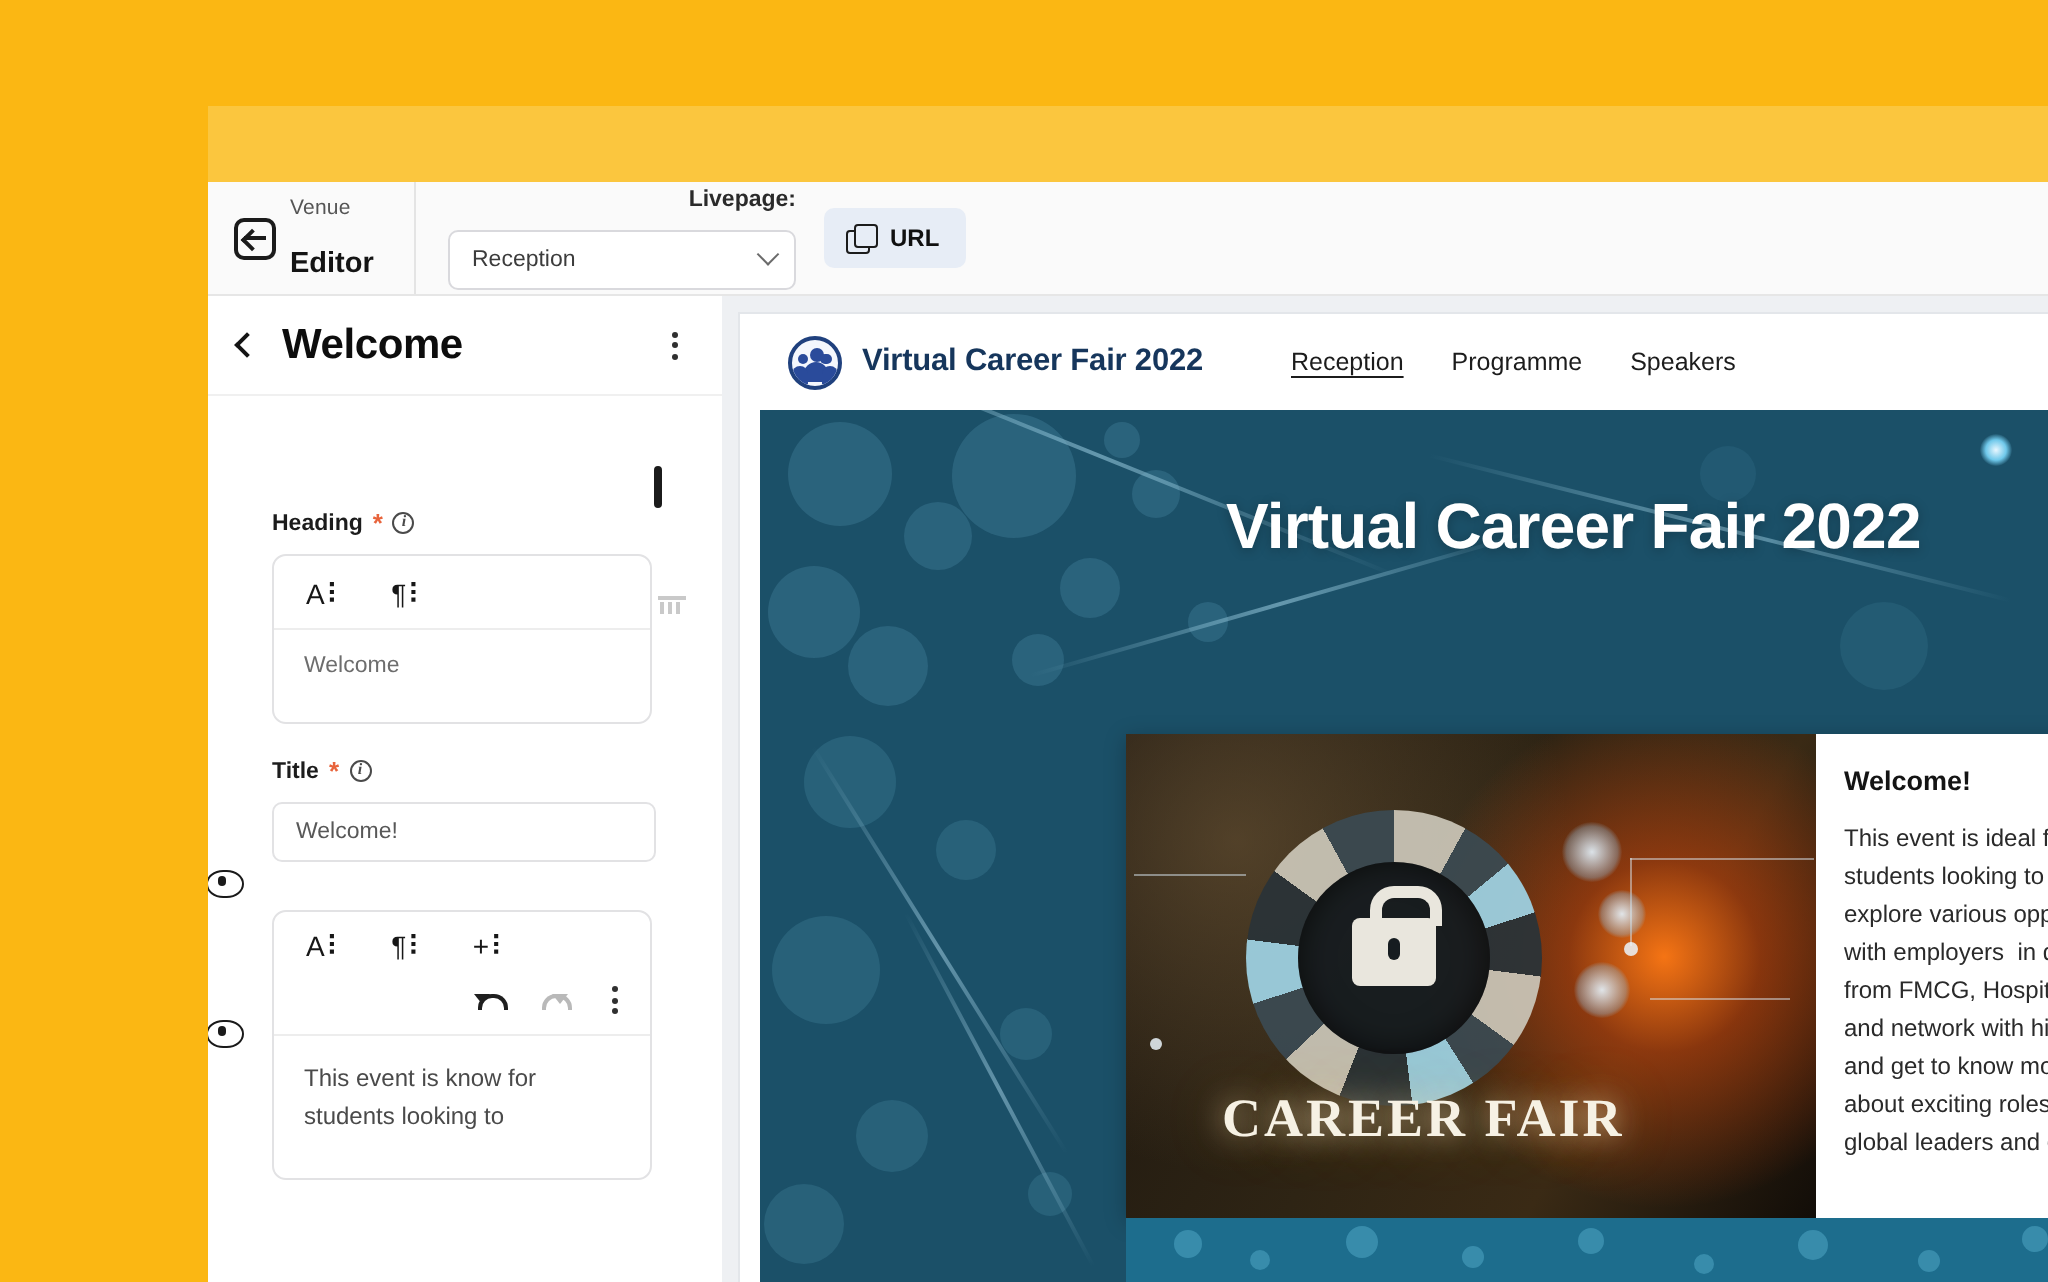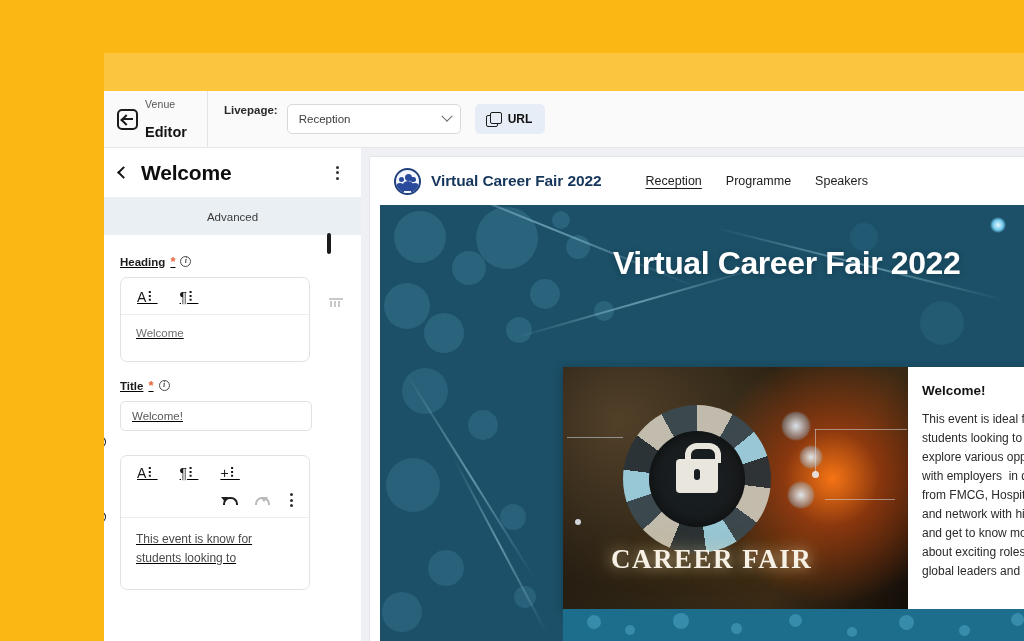--- a/index.html
+++ b/index.html
@@ -66,22 +66,23 @@
     width: 6px; height: 6px;
     border-left: 2.2px solid #1b1b1b;
     border-bottom: 2.2px solid #1b1b1b;
     transform: rotate(45deg);
   }
   #brand-text { line-height: 1; }
   #brand-venue { font-size: 10.5px; color: #555; display: block; letter-spacing: .1px; }
   #brand-editor { font-size: 14.5px; font-weight: bold; color: #141414; display: block; margin-top: 15px; }
 
   #livepage-group {
-    display: flex; align-items: flex-start; gap: 9px;
+    display: flex; align-items: flex-end; gap: 9px;
     padding-left: 16px;
+    flex-direction: column;
   }
   #livepage-label { font-size: 11.5px; font-weight: bold; color: #2a2a2a; }
 
   #livepage-select {
     width: 174px; height: 30px;
     background: #fff;
     border: 1px solid #d9d9dd;
     border-radius: 5px;
     display: flex; align-items: center; justify-content: space-between;
     padding: 0 9px 0 11px;
@@ -162,21 +163,21 @@
   #tabs { display: flex; height: 37px; }
   .tab {
     flex: 1;
     display: flex; align-items: center; justify-content: center;
     font-size: 11.5px; color: #2d2d2d;
     cursor: pointer;
     background: #fff;
   }
   .tab.inactive { background: #eaeff3; color: #3a3a3a; }
 
-  #form-area { padding: 20px 0 0 0; position: relative; text-decoration: underline; }
+  #form-area { padding: 20px 0 0 16px; position: relative; }
 
   .field-row { position: relative; padding: 0 18px 0 16px; }
 
   .field-label {
     display: flex; align-items: center; gap: 5px;
     font-size: 11.5px; font-weight: bold; color: #1c1c1c;
     margin-bottom: 9px;
   }
   .req { color: #e8643c; font-size: 13px; line-height: 1; }
   .info-icon {
@@ -491,21 +492,20 @@
           <span id="back-chevron"></span>
           <span id="panel-title">Welcome</span>
           <span class="kebab">
               <i></i>
               <i></i>
               <i></i>
             </span>
         </div>
 
         <div id="tabs">
-          <div class="tab inactive">Advanced</div>
         </div>
 
         <div id="form-area">
 
           
           <span class="rail-icon" id="monitor-icon">
             <span class="scr"></span><span class="std"></span>
           </span>
           <span class="rail-icon" id="mobile-icon"></span>
           <span class="rail-icon eye-icon" id="eye-title"></span>

